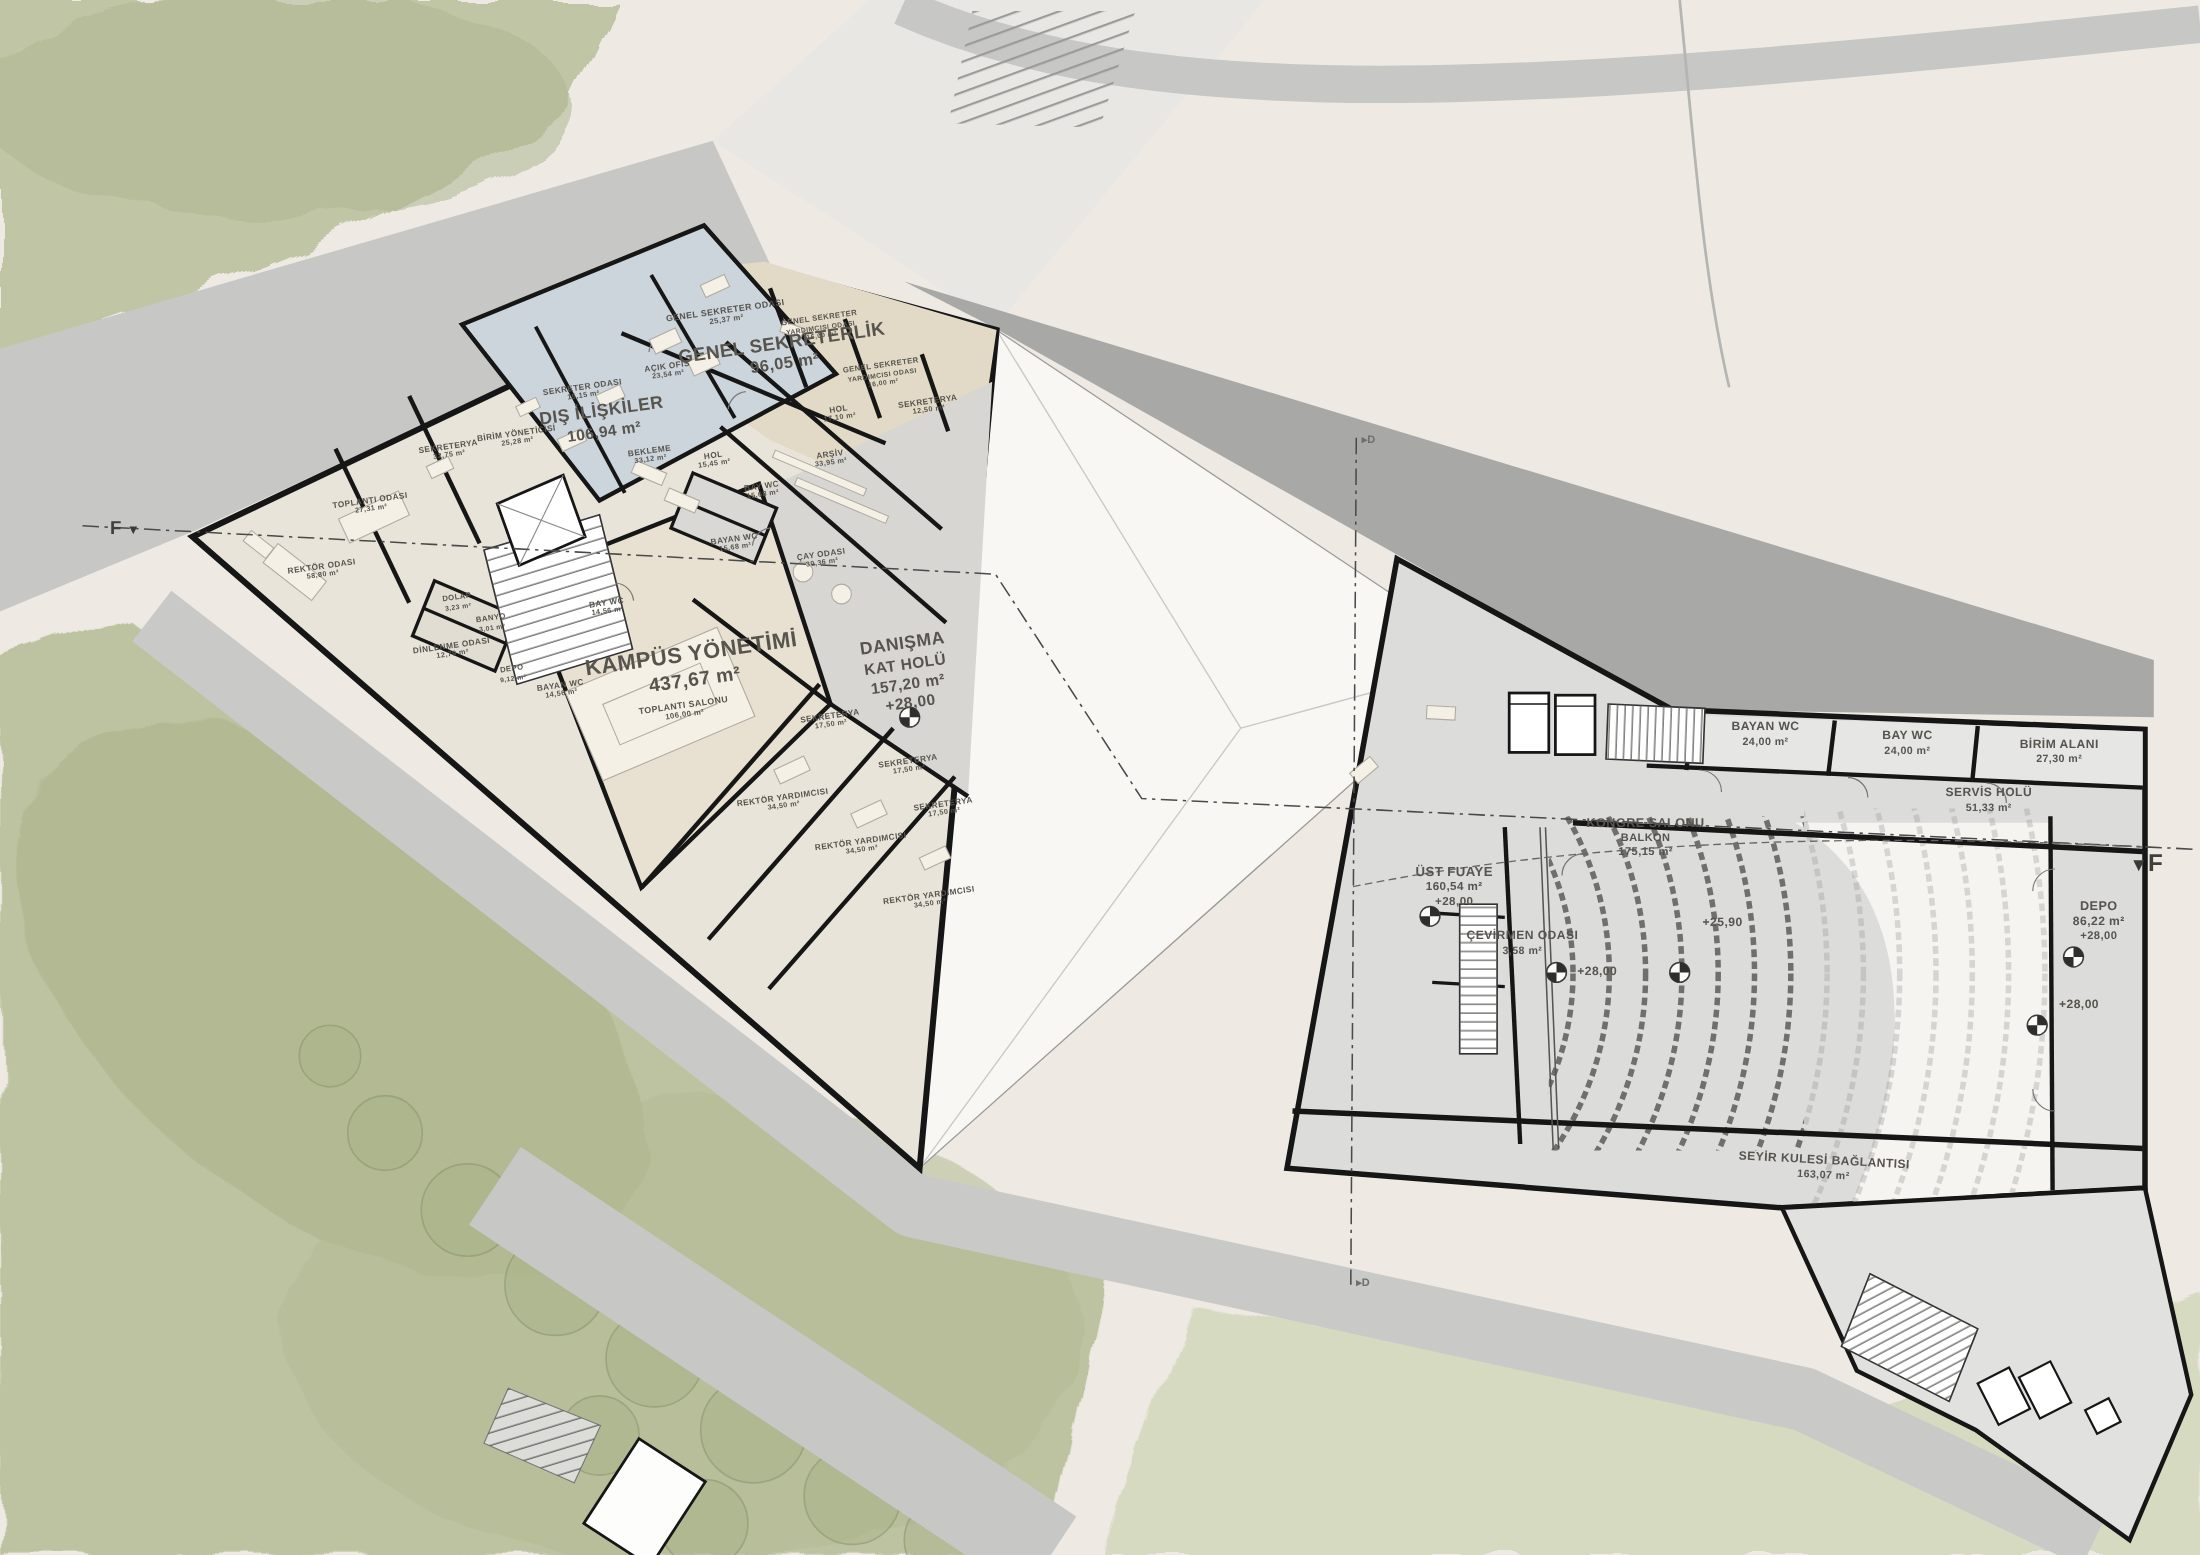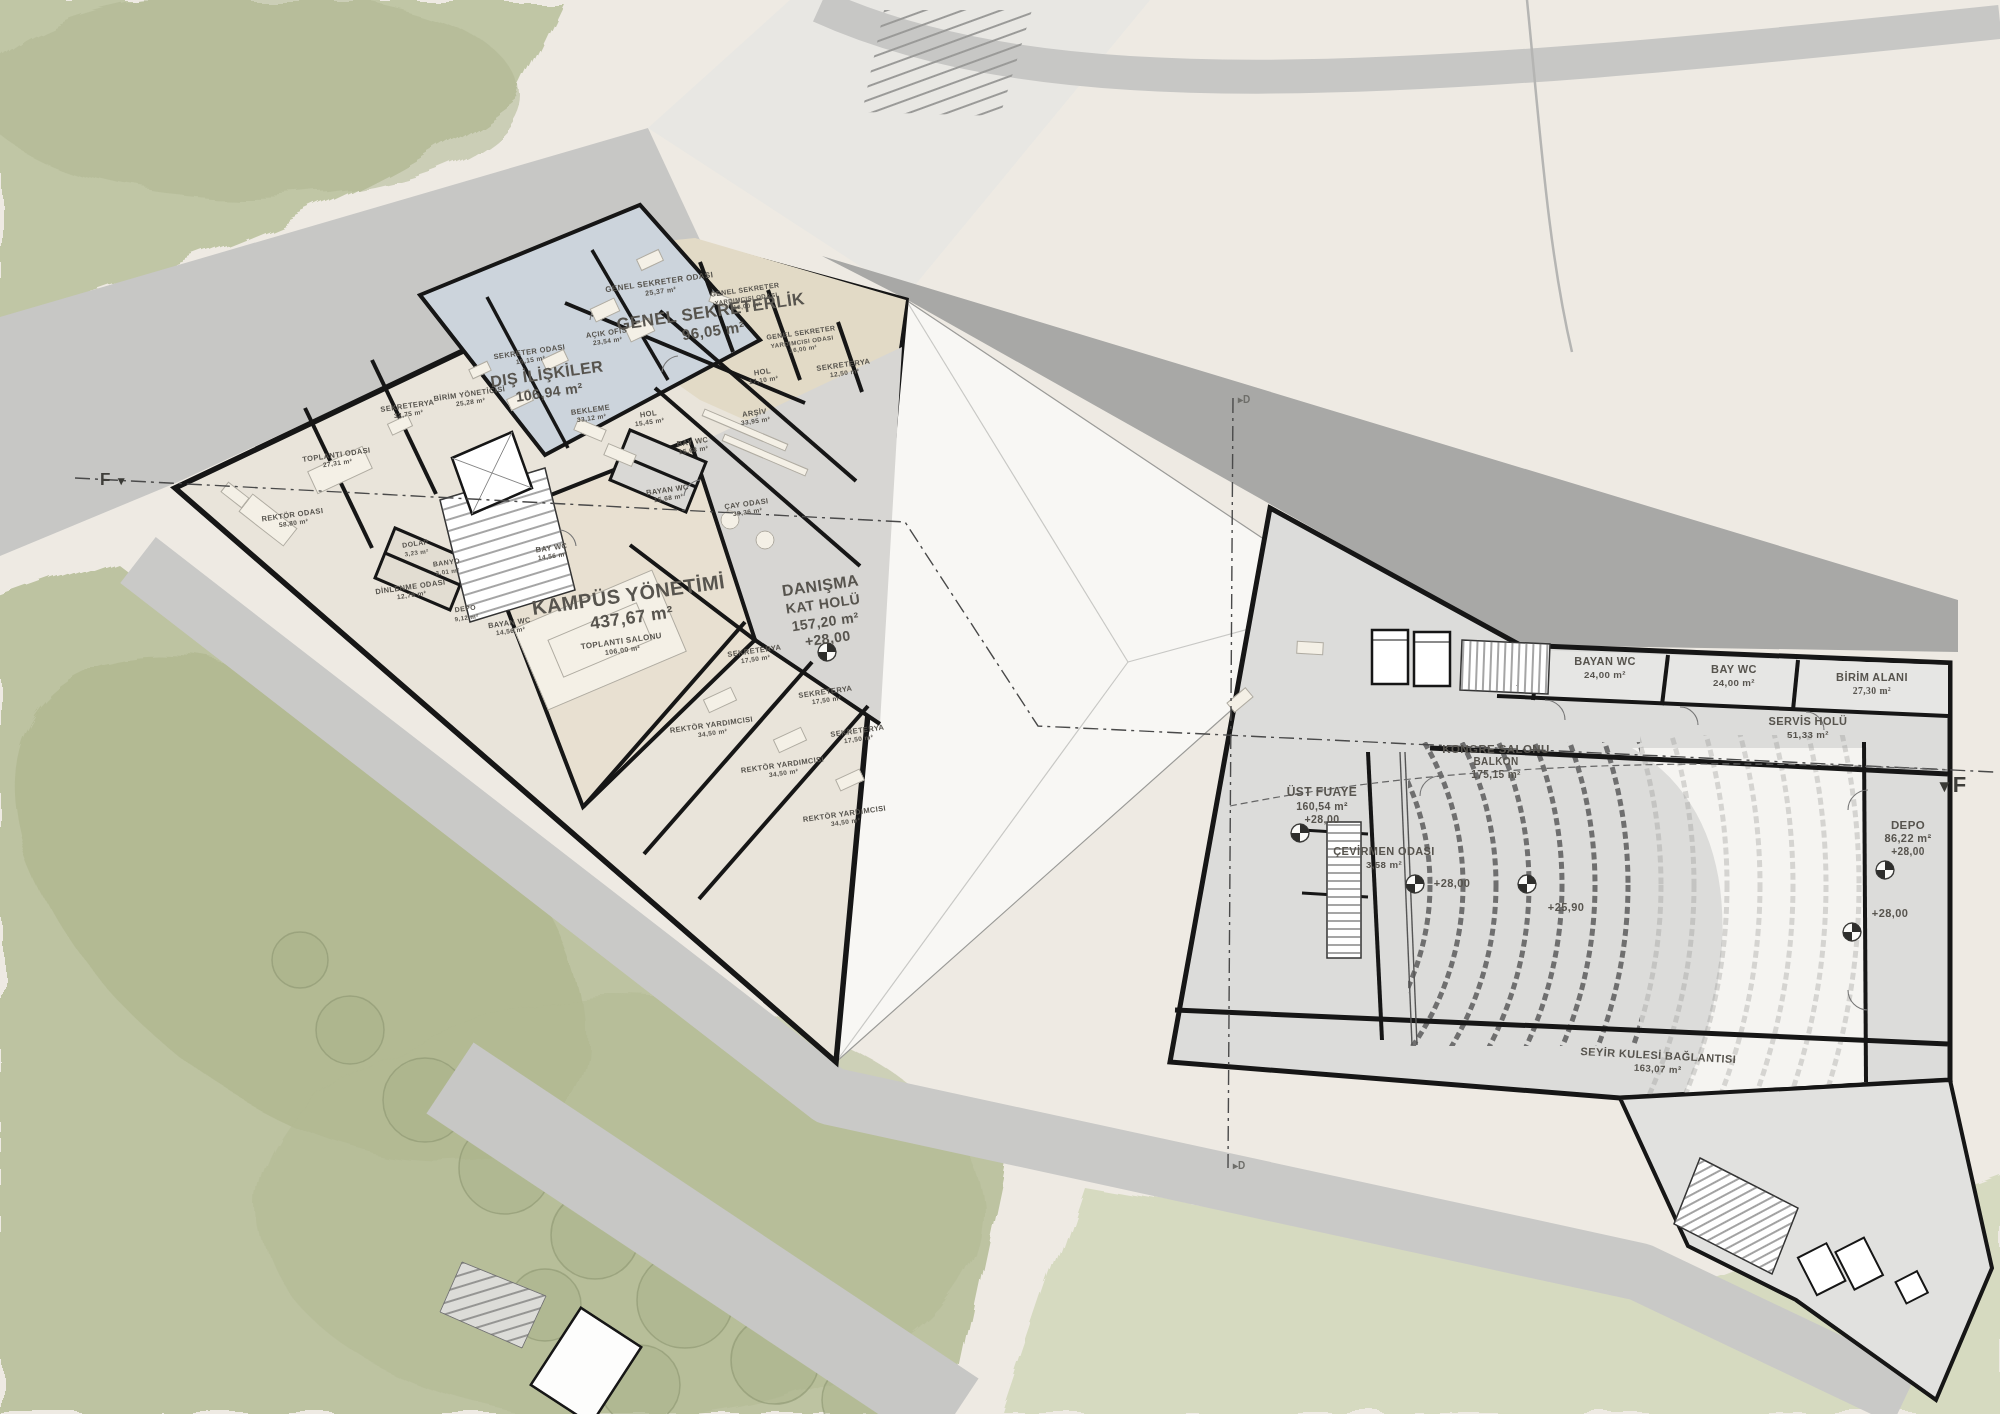--- a/index.html
+++ b/index.html
@@ -415,21 +415,21 @@
       <div class="plan-label" style="left: 1605px; top: 668px; font-size: 11px; transform: translate(-50%, -50%) rotate(0deg);">
         <div>BAYAN WC</div>
         <div style="font-size: 9.68px;">24,00 m²</div>
       </div>
       <div class="plan-label" style="left: 1734px; top: 676px; font-size: 11px; transform: translate(-50%, -50%) rotate(0deg);">
         <div>BAY WC</div>
         <div style="font-size: 9.68px;">24,00 m²</div>
       </div>
       <div class="plan-label" style="left: 1872px; top: 684px; font-size: 11px; transform: translate(-50%, -50%) rotate(0deg);">
         <div>BİRİM ALANI</div>
-        <div style="font-size: 9.68px; font-family: Liberation Serif, serif;">27,30 m²</div>
+        <div style="font-size: 9.68px;">27,30 m²</div>
       </div>
       <div class="plan-label" style="left: 1808px; top: 728px; font-size: 11px; transform: translate(-50%, -50%) rotate(0deg); text-align: center;">
         <div>SERVİS HOLÜ</div>
         <div style="font-size: 9.68px;">51,33 m²</div>
       </div>
       <div class="plan-label" style="left: 1496px; top: 762px; font-size: 11.5px; transform: translate(-50%, -50%) rotate(0deg);">
         <div>KONGRE SALONU</div>
         <div style="font-size: 10px;">BALKON</div>
         <div style="font-size: 10.12px;">175,15 m²</div>
       </div>
@@ -438,21 +438,21 @@
         <div style="font-size: 10.56px;">160,54 m²</div>
         <div style="font-size: 10.56px;">+28,00</div>
       </div>
       <div class="plan-label" style="left: 1384px; top: 858px; font-size: 11px; transform: translate(-50%, -50%) rotate(0deg);">
         <div>ÇEVİRMEN ODASI</div>
         <div style="font-size: 9.68px;">3,58 m²</div>
       </div>
       <div class="plan-label" style="left: 1452px; top: 884px; font-size: 11px; transform: translate(-50%, -50%) rotate(0deg);">
         <div>+28,00</div>
       </div>
-      <div class="plan-label" style="left: 1566px; top: 908px; font-size: 11px; transform: translate(-50%, -50%) rotate(0deg);">
+      <div class="plan-label" style="left: 1566px; top: 840px; font-size: 11px; transform: translate(-50%, -50%) rotate(0deg);">
         <div>+25,90</div>
       </div>
       <div class="plan-label" style="left: 1908px; top: 838px; font-size: 11.5px; transform: translate(-50%, -50%) rotate(0deg);">
         <div>DEPO</div>
         <div style="font-size: 11px;">86,22 m²</div>
         <div style="font-size: 10.12px;">+28,00</div>
       </div>
       <div class="plan-label" style="left: 1890px; top: 914px; font-size: 11px; transform: translate(-50%, -50%) rotate(0deg);">
         <div>+28,00</div>
       </div>

